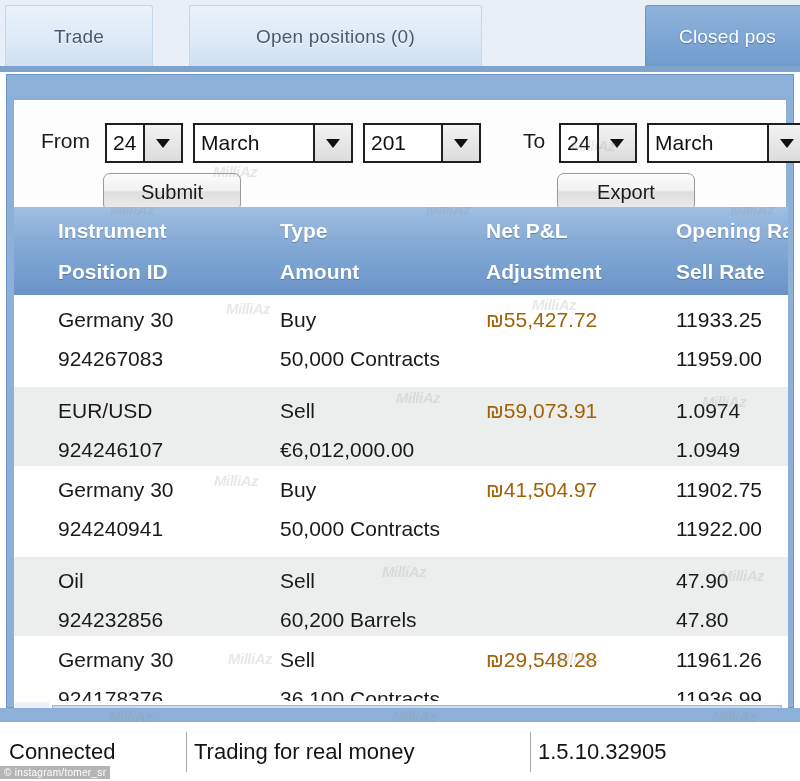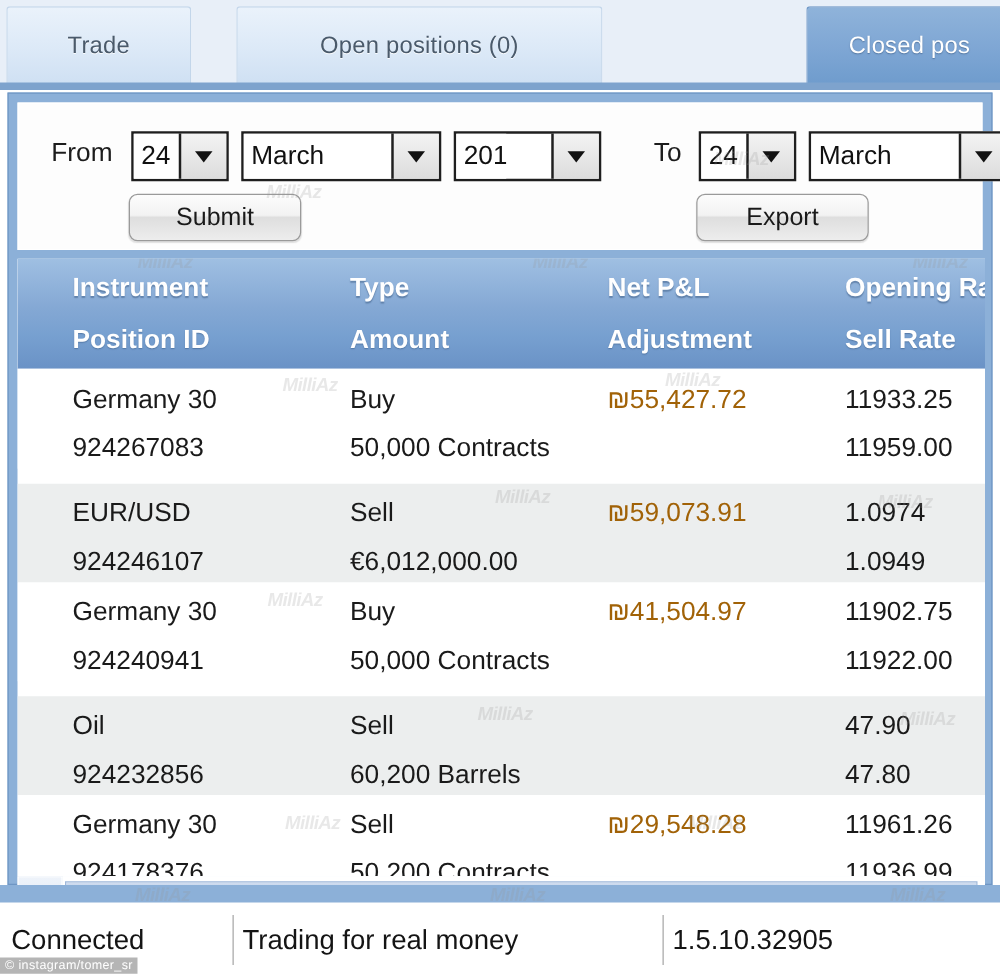--- a/index.html
+++ b/index.html
@@ -78,20 +78,21 @@
   }
 
   
   .filters {
     position: relative;
     width: 100%;
     height: 118px;
     background: #fdfdfd;
     border: 1px solid #ffffff;
     box-sizing: border-box;
+    margin-top: 18px;
   }
   .lbl {
     position: absolute;
     font-size: 21px;
     color: #1c1c1c;
     white-space: nowrap;
   }
   .combo {
     position: absolute;
     height: 40px;
@@ -418,21 +419,21 @@
         <span class="cell c-rate line1">47.90</span>
         <span class="cell c-rate line2">47.80</span>
         <span class="wm" style="left:368px; top:6px;">MilliAz</span>
         <span class="wm" style="left:706px; top:10px;">MilliAz</span>
       </div>
 
       <div class="row odd">
         <span class="cell c-instrument line1">Germany 30</span>
         <span class="cell c-instrument line2">924178376</span>
         <span class="cell c-type line1">Sell</span>
-        <span class="cell c-type line2">50,200 Contracts</span>
+        <span class="cell c-type line2">36,100 Contracts</span>
         <span class="cell c-pnl line1 pnl">₪29,548.28</span>
         <span class="cell c-pnl line2"></span>
         <span class="cell c-rate line1">11961.26</span>
         <span class="cell c-rate line2">11936.99</span>
         <span class="wm" style="left:214px; top:14px;">MilliAz</span>
         <span class="wm" style="left:536px; top:14px;">MilliAz</span>
       </div>
     </div>
 
     <div class="hscroll">

